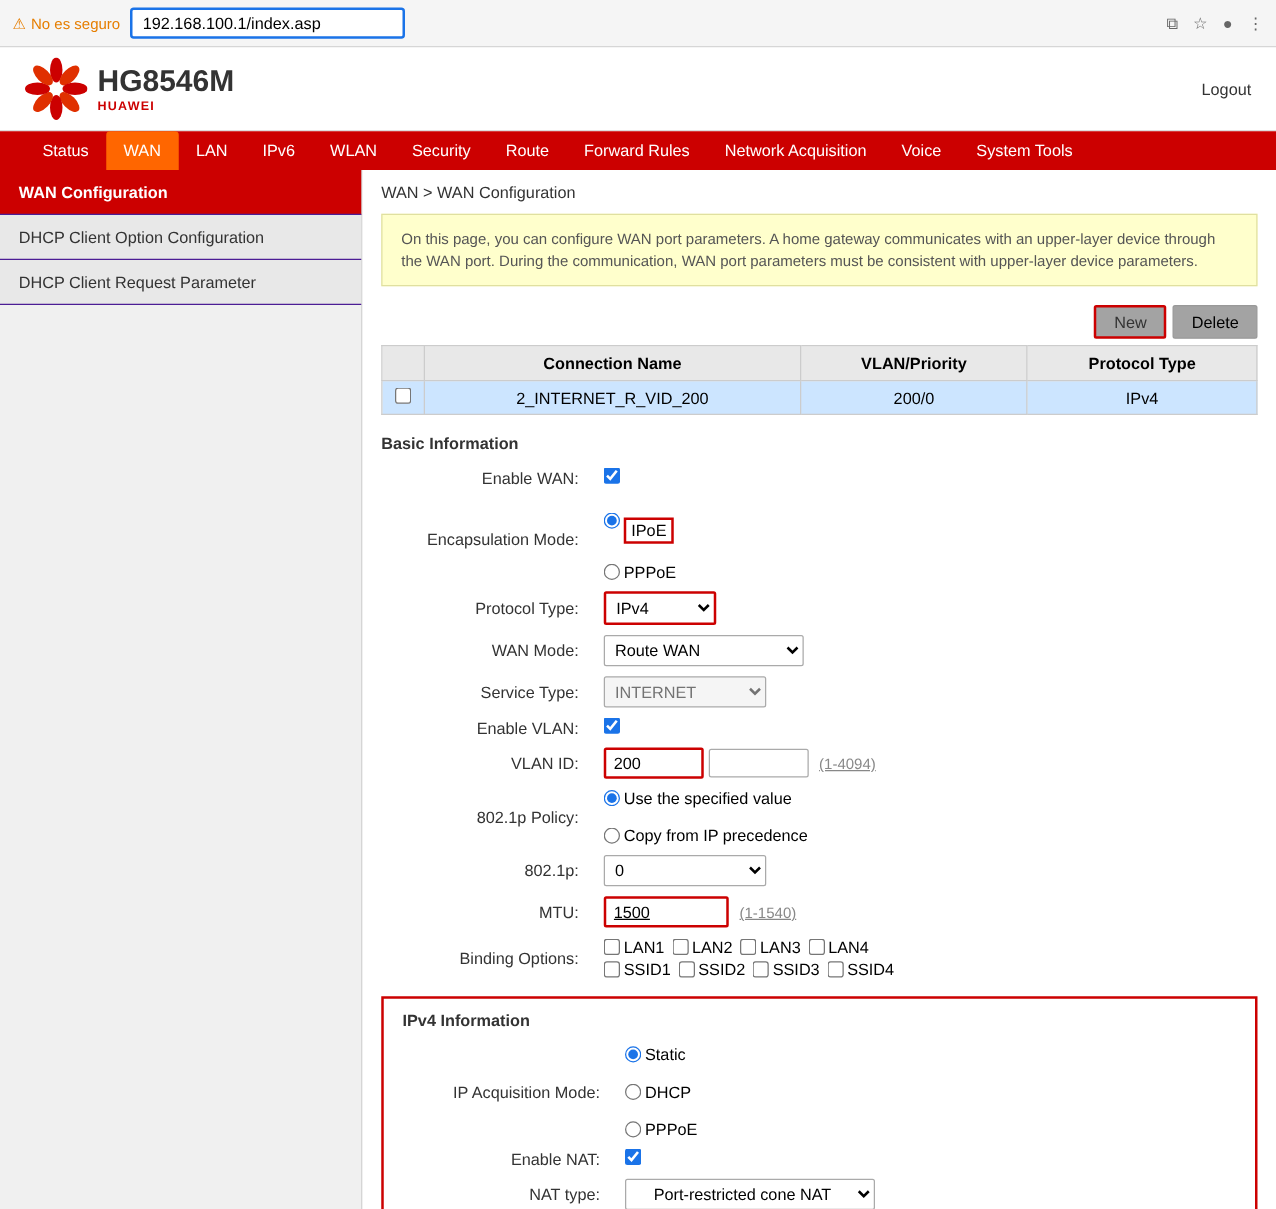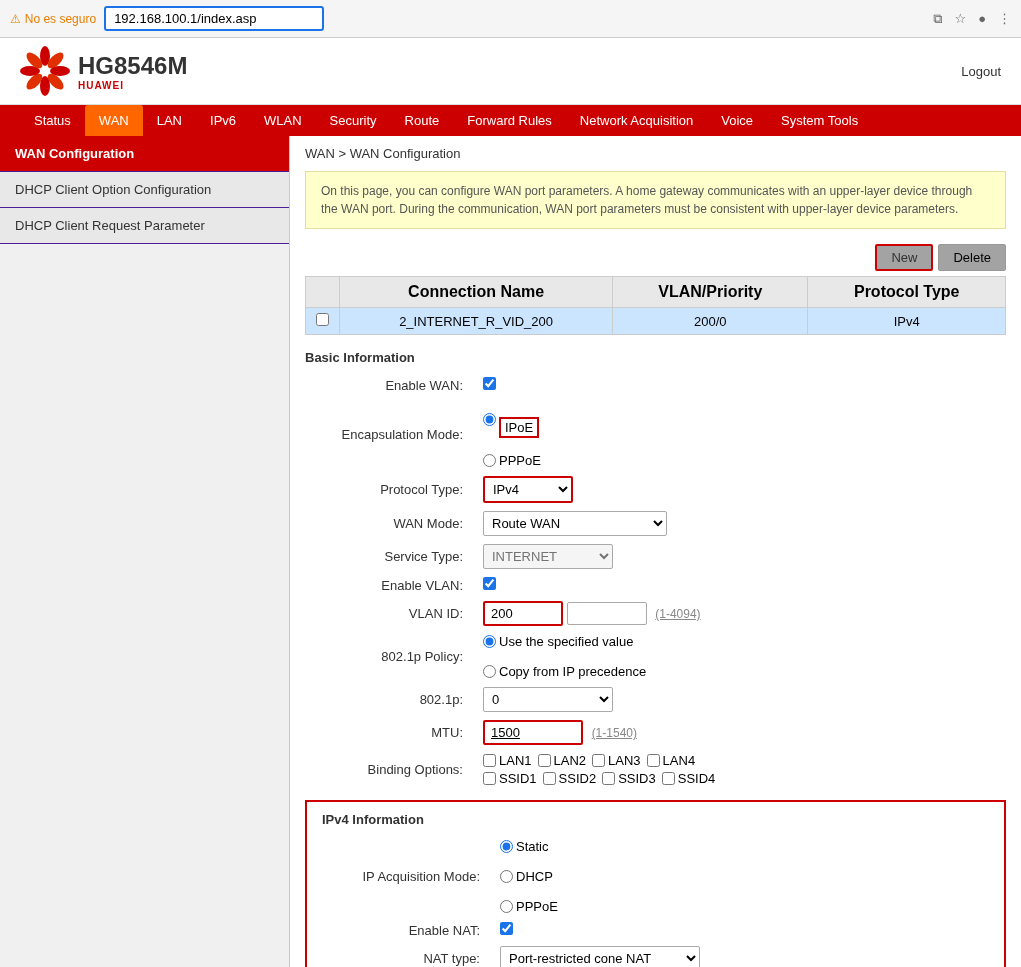--- a/index.html
+++ b/index.html
@@ -174,21 +174,21 @@
       width: 100%;
       border-collapse: collapse;
       margin-bottom: 15px;
     }
     .wan-table th {
       background: #e8e8e8;
       border: 1px solid #ccc;
       padding: 6px 10px;
       text-align: center;
       font-weight: bold;
-      font-size: 16px;
+      font-size: 13px;
     }
     .wan-table td {
       border: 1px solid #ccc;
       padding: 5px 10px;
       text-align: center;
       font-size: 13px;
     }
     .wan-table tr.selected td {
       background: #cce5ff;
     }
@@ -398,21 +398,21 @@
           <td>Protocol Type:</td>
           <td>
             <select class="form-select form-select-red" style="width:90px;">
               <option>IPv4</option>
             </select>
           </td>
         </tr>
         <tr>
           <td>WAN Mode:</td>
           <td>
-            <select class="form-select" style="width:184px;">
+            <select class="form-select" style="width:160px;">
               <option>Route WAN</option>
             </select>
           </td>
         </tr>
         <tr>
           <td>Service Type:</td>
           <td>
             <select class="form-select" style="width:130px; background:#f5f5f5; color:#737373;">
               <option>INTERNET</option>
             </select>
@@ -528,21 +528,21 @@
               </label>
             </td>
           </tr>
           <tr>
             <td>Enable NAT:</td>
             <td><input type="checkbox" checked="" class="checkbox-blue" style=""></td>
           </tr>
           <tr>
             <td>NAT type:</td>
             <td>
-              <select class="form-select" style="width:200px;">
+              <select class="form-select" style="width:200px;text-align:center;">
                 <option>Port-restricted cone NAT</option>
               </select>
             </td>
           </tr>
           <tr>
             <td>IP Address:</td>
             <td>
               <input type="text" class="form-input" value="192.168.200.10" style="width: 150px;">
               <span class="required-star">*</span>
             </td>

